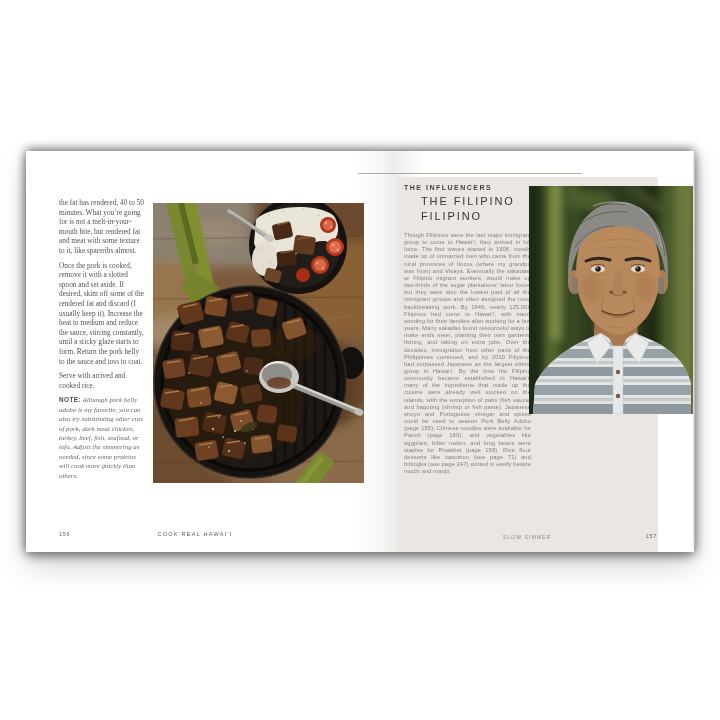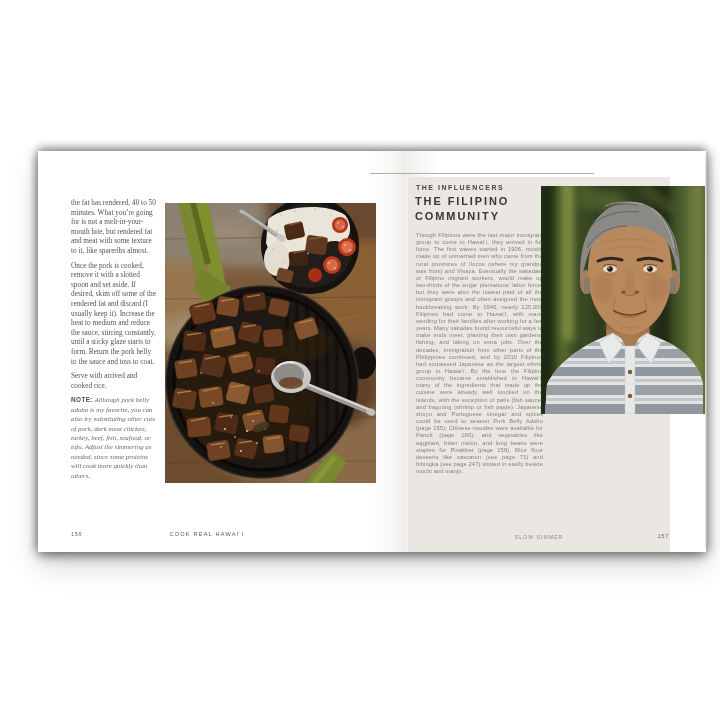--- a/index.html
+++ b/index.html
@@ -1,20 +1,20 @@
 <!DOCTYPE html>
 <html><head>
 <meta charset="utf-8">
 <style>
   html,body{margin:0;padding:0;background:#ffffff;}
   .stage{position:relative;width:720px;height:720px;background:#ffffff;overflow:hidden;
          font-family:"Liberation Sans",sans-serif;}
   .book{position:absolute;left:26px;top:151px;width:668px;height:401px;background:#ffffff;
         box-shadow:0 -4px 8px rgba(0,0,0,.28), 0 5px 10px rgba(0,0,0,.35),
-                   0 14px 28px rgba(0,0,0,.16), -4px 0 9px rgba(0,0,0,.13), 5px 0 10px rgba(0,0,0,.13);margin-left:12px;}
+                   0 14px 28px rgba(0,0,0,.16), -4px 0 9px rgba(0,0,0,.13), 5px 0 10px rgba(0,0,0,.13);}
   .gutter{position:absolute;left:330px;top:0;width:70px;height:100%;pointer-events:none;
         background:linear-gradient(90deg,rgba(0,0,0,0) 0%,rgba(90,80,70,.06) 40%,rgba(90,80,70,.10) 52%,rgba(0,0,0,0) 100%);}
   .edge-right{position:absolute;right:-1px;top:6px;bottom:6px;width:2px;
         background:linear-gradient(180deg,#d8d5d0,#cfccc7,#d8d5d0);opacity:.7;}
 
   
   .recipe-col{position:absolute;left:33px;top:47px;width:85px;
         font-family:"Liberation Serif",serif;font-size:7.3px;line-height:9.6px;
         color:#55524a;text-align:left;}
   .recipe-col p{margin:0 0 5px 0;}
@@ -24,22 +24,22 @@
   .food-photo{position:absolute;left:127px;top:52px;width:211px;height:280px;}
   .footer-left-num{position:absolute;left:33px;top:380px;font-size:5.6px;letter-spacing:.7px;color:#67655f;}
   .footer-left-title{position:absolute;left:109px;top:380px;width:120px;text-align:center;
         font-size:5.6px;letter-spacing:1.2px;color:#5d5b55;}
 
   
   .rule{position:absolute;left:332px;top:22px;width:224px;height:1px;background:#b5b1a3;}
   .panel{position:absolute;left:370px;top:26px;width:262px;height:375px;background:#eae7e2;}
   .kicker{position:absolute;left:8px;top:7px;font-size:7px;letter-spacing:1.5px;
         color:#45433d;font-weight:600;}
-  .sb-title{position:absolute;left:7px;top:17px;font-size:11px;line-height:14.5px;
-        font-weight:700;letter-spacing:1.9px;color:#37352f;}
+  .sb-title{position:absolute;left:25px;top:17px;font-size:11px;line-height:14.5px;
+        font-weight:400;letter-spacing:1.9px;color:#37352f;}
   .sb-body{position:absolute;left:8px;top:55px;width:127px;
         font-size:5.75px;line-height:7.15px;letter-spacing:.12px;color:#84817a;
         text-align:justify;}
   .portrait-photo{position:absolute;left:503px;top:35px;width:164px;height:228px;}
   .footer-right-chapter{position:absolute;left:0;top:357px;width:100%;text-align:center;
         font-size:5.2px;letter-spacing:1px;color:#8d8a83;}
   .footer-right-num{position:absolute;right:1px;top:356px;font-size:5.6px;letter-spacing:.7px;color:#67655f;}
 </style>
 </head>
 <body>
@@ -239,21 +239,21 @@
     <div class="footer-left-num">156</div>
     <div class="footer-left-title">COOK REAL HAWAI‘I</div>
 
     <div class="rule"></div>
     <div class="gutter"></div>
 
     <div class="panel">
       <div class="kicker">THE INFLUENCERS</div>
       <div class="sb-title">
         <div>THE FILIPINO</div>
-        <div>COMMUNITY</div>
+        <div>FILIPINO</div>
       </div>
       <div class="sb-body">Though Filipinos were the last major immigrant group to come to Hawai‘i, they arrived in full force. The first waves started in 1906, mostly made up of unmarried men who came from the rural provinces of Ilocos (where my grandpa was from) and Visaya. Eventually the sakadas, or Filipino migrant workers, would make up two-thirds of the sugar plantations’ labor force, but they were also the lowest paid of all the immigrant groups and often assigned the most backbreaking work. By 1946, nearly 125,000 Filipinos had come to Hawai‘i, with many sending for their families after working for a few years. Many sakadas found resourceful ways to make ends meet, planting their own gardens, fishing, and taking on extra jobs. Over the decades, immigration from other parts of the Philippines continued, and by 2010 Filipinos had surpassed Japanese as the largest ethnic group in Hawai‘i. By the time the Filipino community became established in Hawai‘i, many of the ingredients that made up the cuisine were already well stocked on the islands, with the exception of patis (fish sauce) and bagoóng (shrimp or fish paste). Japanese shoyu and Portuguese vinegar and spices could be used to season Pork Belly Adobo (page 155); Chinese noodles were available for Pancit (page 180); and vegetables like eggplant, bitter melon, and long beans were staples for Pinakbet (page 158). Rice flour desserts like cascaron (see page 71) and bibingka (see page 247) slotted in easily beside mochi and manjū.</div>
       <div class="footer-right-chapter">SLOW SIMMER</div>
       <div class="footer-right-num">157</div>
     </div>
 
     <svg class="portrait-photo" viewBox="0 0 164 228" role="img">
       <defs>
         <clipPath id="pp">
             <rect width="164" height="228"></rect>

